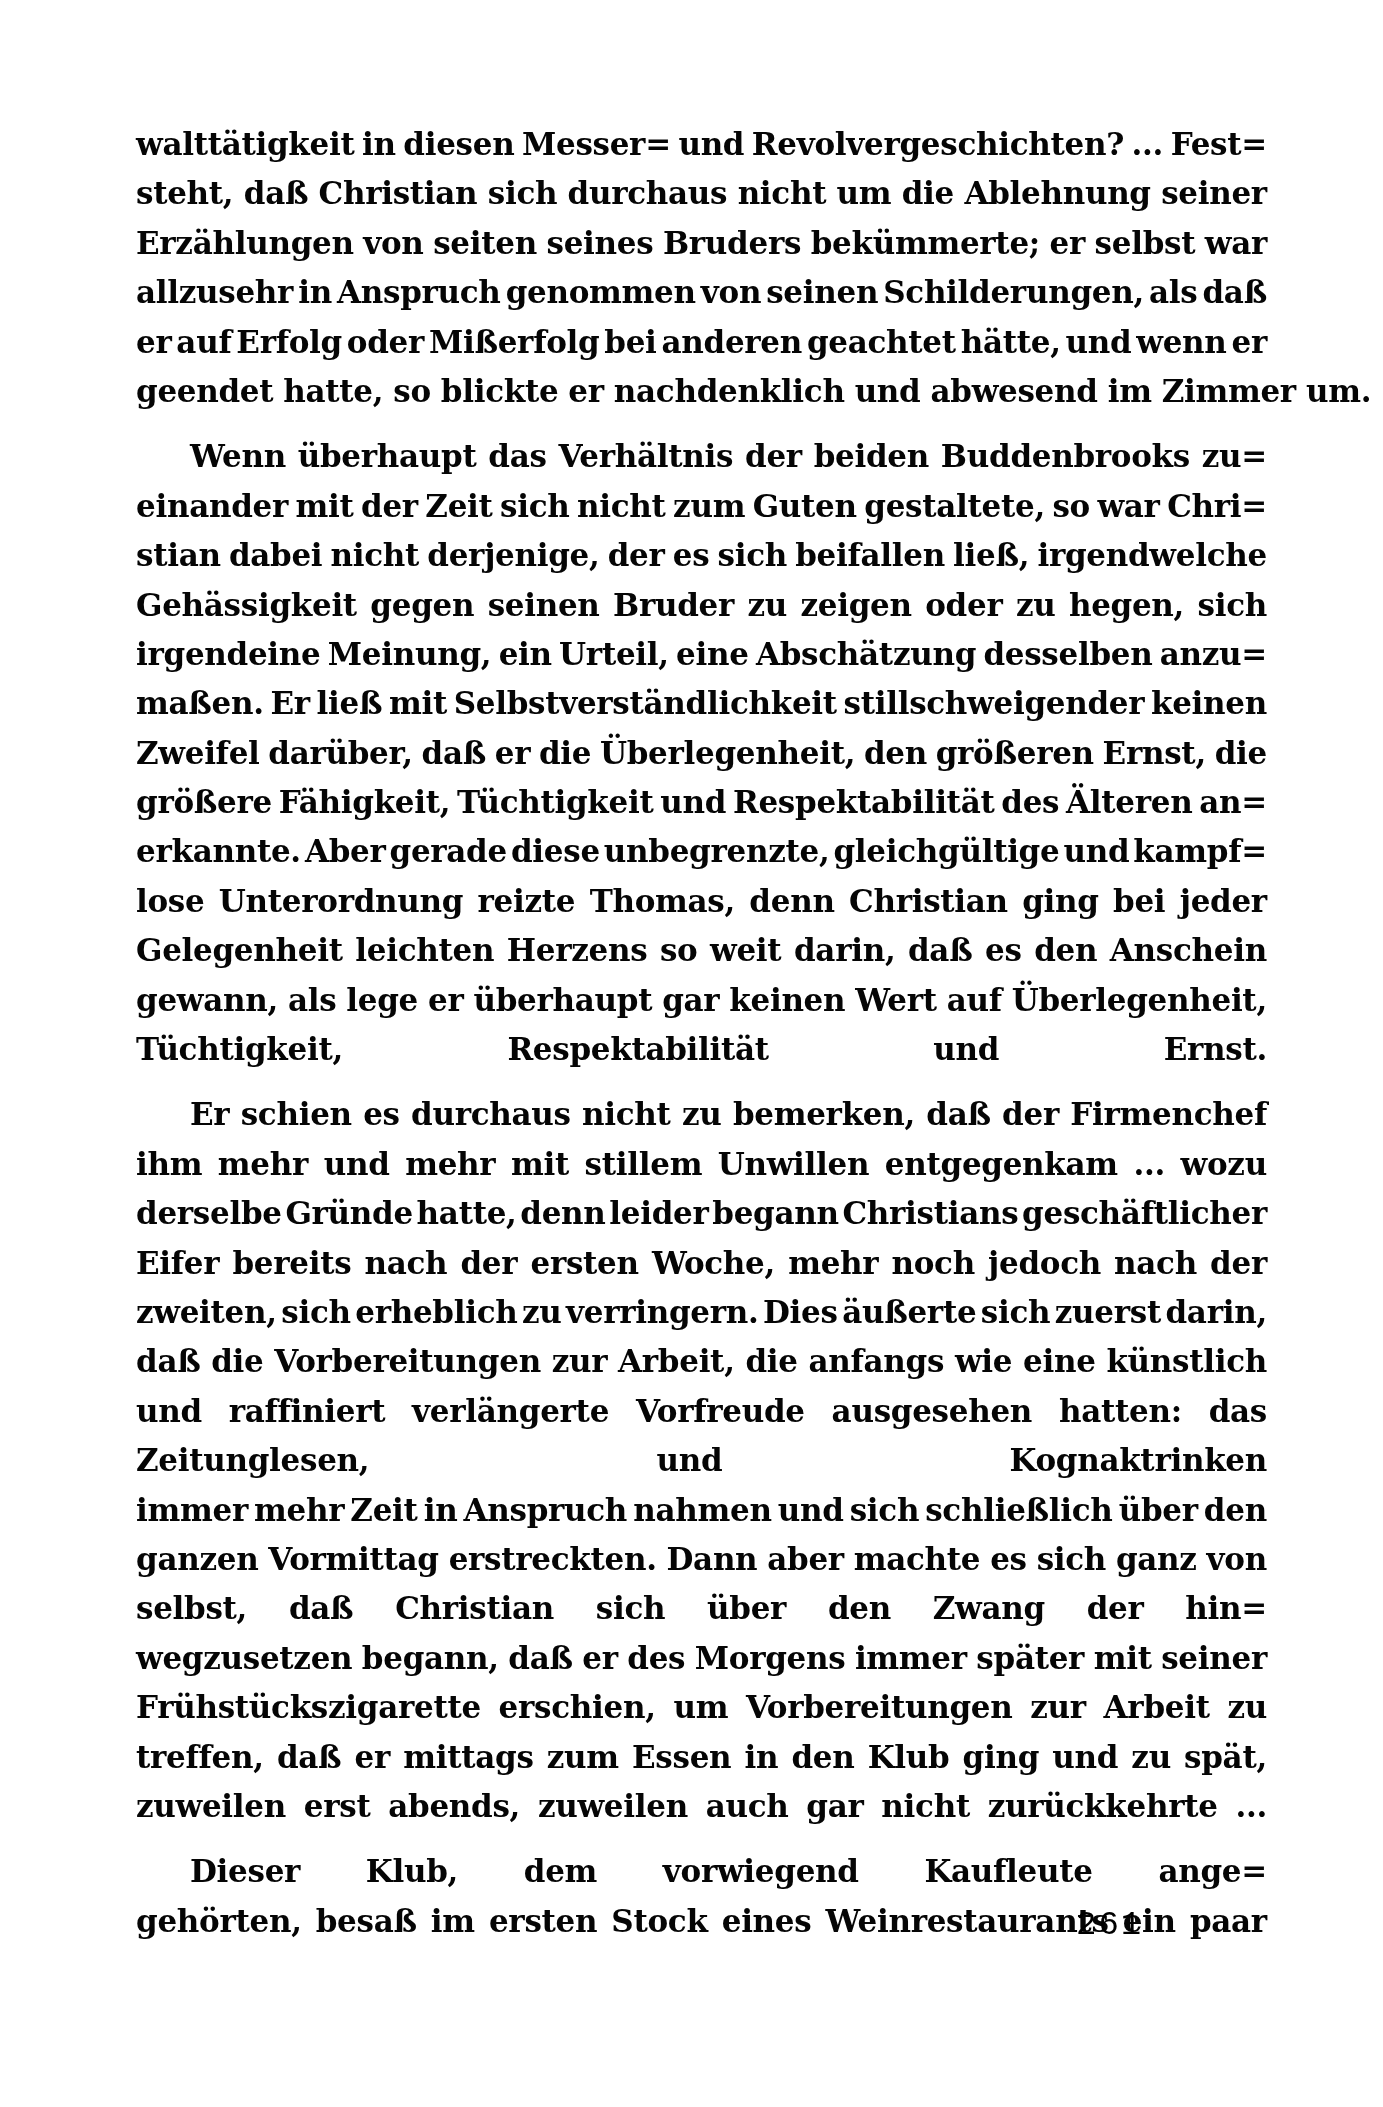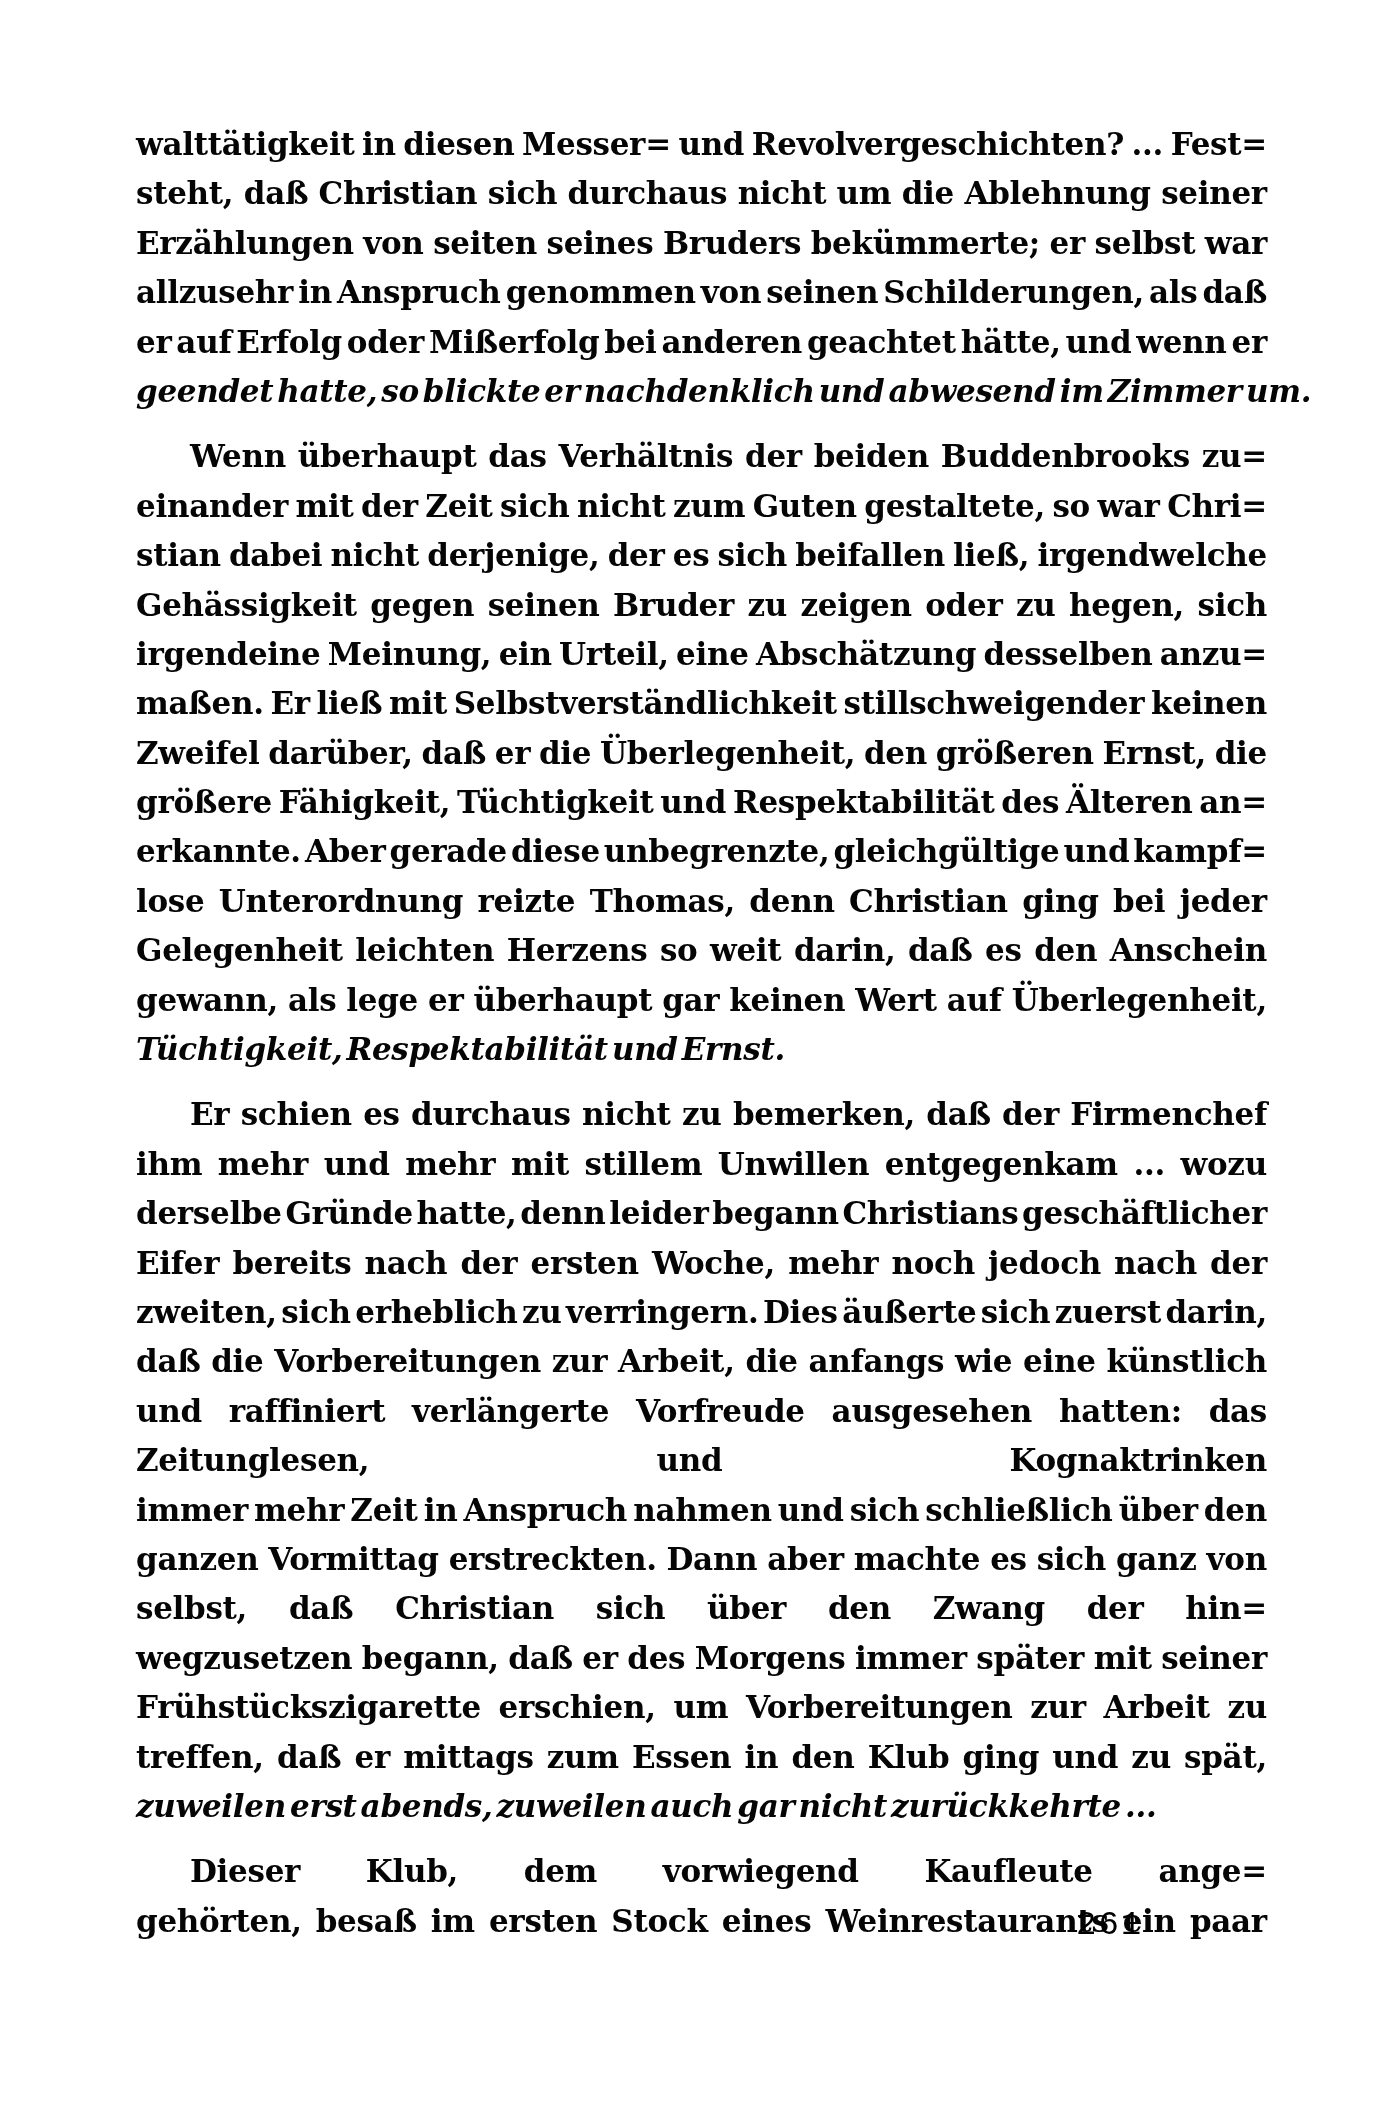--- a/index.html
+++ b/index.html
@@ -36,23 +36,22 @@
     height: 49.4px;
     line-height: 49.4px;
     font-family: "DejaVu Serif", serif;
     font-weight: bold;
     font-size: 31px;
     letter-spacing: -0.3px;
     color: #050505;
     white-space: nowrap;
   }
   .line.flush {
-    justify-content: flex-start;
-    gap: 4px;
-    font-style: italic;
+    justify-content: space-between;
+    gap: 10px;
   }
   .paragraph.indent .line:first-child {
     padding-left: 54px;
   }
   .page-number {
     position: absolute;
     left: 1076px;
     top: 1906px;
     font-family: Liberation Mono, monospace;
     font-weight: normal;

